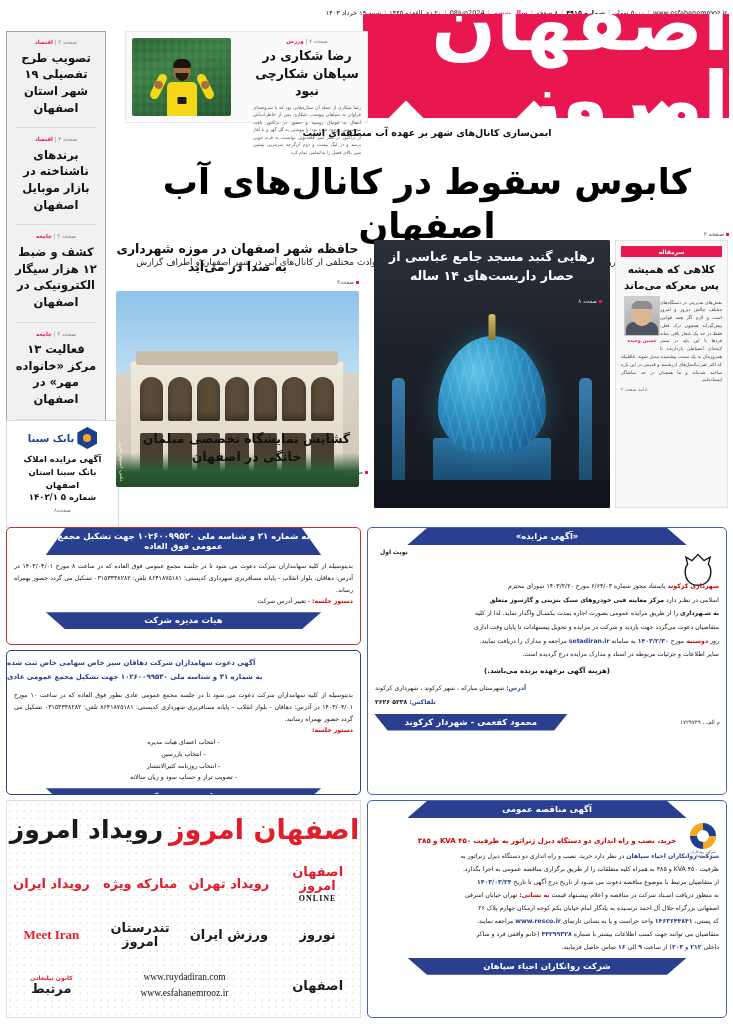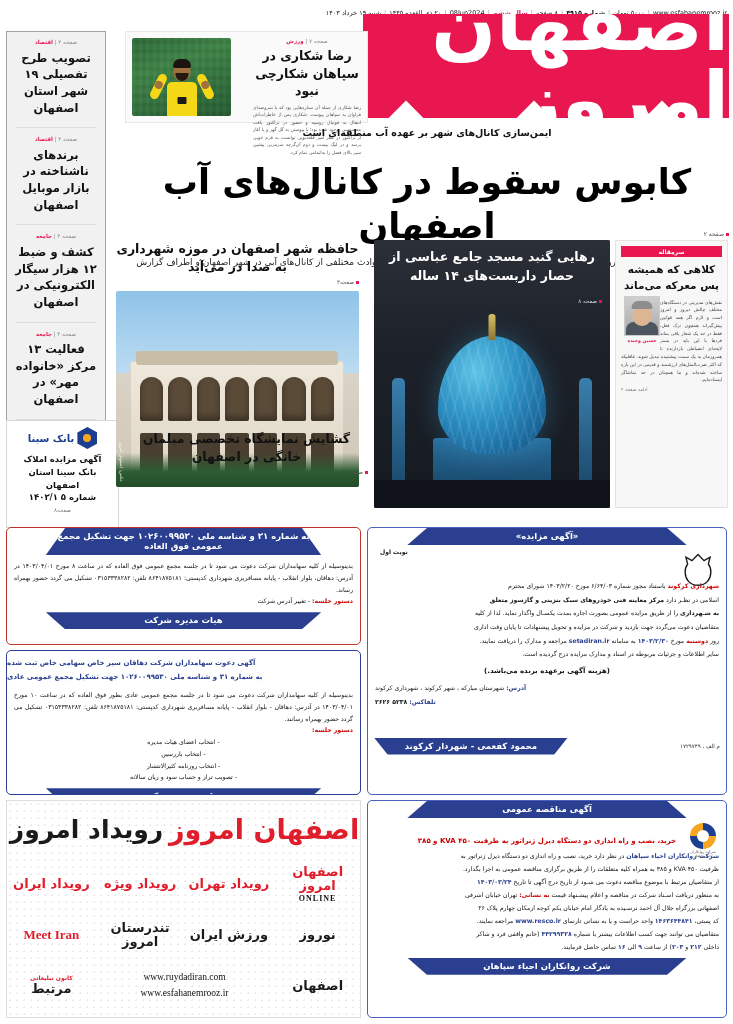--- a/index.html
+++ b/index.html
@@ -241,21 +241,21 @@
     clip-path: polygon(7% 0, 93% 0, 100% 100%, 0 100%);
   }
   .notice-banner.bottom {
     clip-path: polygon(0 0, 100% 0, 93% 100%, 7% 100%);
   }
   .notice-body { padding:5px 7px; font-size:6.2px; line-height:1.9; color:#111; text-align:justify; }
   .notice-body .bl { color:#2a3f8f; font-weight:bold; }
   .notice-body .rd { color:#c00; font-weight:bold; }
   .notice-body b { font-weight:bold; }
   .notice-line { text-align:left; font-weight:bold; color:#2a3f8f; font-size:7px; line-height:2; }
-  .notice-foot { display:flex; align-items:center; justify-content:space-between; padding:0 6px 3px;margin-top:24px; }
+  .notice-foot { display:flex; align-items:center; justify-content:space-between; padding:0 6px 3px; }
   .notice-code { font-size:5.5px; color:#333; }
 
   
   #notice-agm1 { top:527px; left:6px; width:355px; height:118px; border-color:#c0322e; }
   #notice-agm1 .notice-banner { background:#2a3f8f; }
   
   #notice-agm2 { top:650px; left:6px; width:355px; height:145px; }
   
   #notice-auction { top:527px; left:367px; width:360px; height:268px; border-color:#4b5fbd; }
   
@@ -619,21 +619,21 @@
 
     <div class="br-grid">
       <div class="br-cell">
         <span>اصفهان امروز</span>
         <span class="sm">ONLINE</span>
       </div>
       <div class="br-cell">
         <span>رویداد تهران</span>
       </div>
       <div class="br-cell">
-        <span>رویداد ویژه</span>
+        <span>مبارکه ویژه</span>
       </div>
       <div class="br-cell">
         <span>رویداد ایران</span>
       </div>
 
       <div class="br-cell dark">
         <span>نوروز</span>
       </div>
       <div class="br-cell dark">
         <span>ورزش ایران</span>

